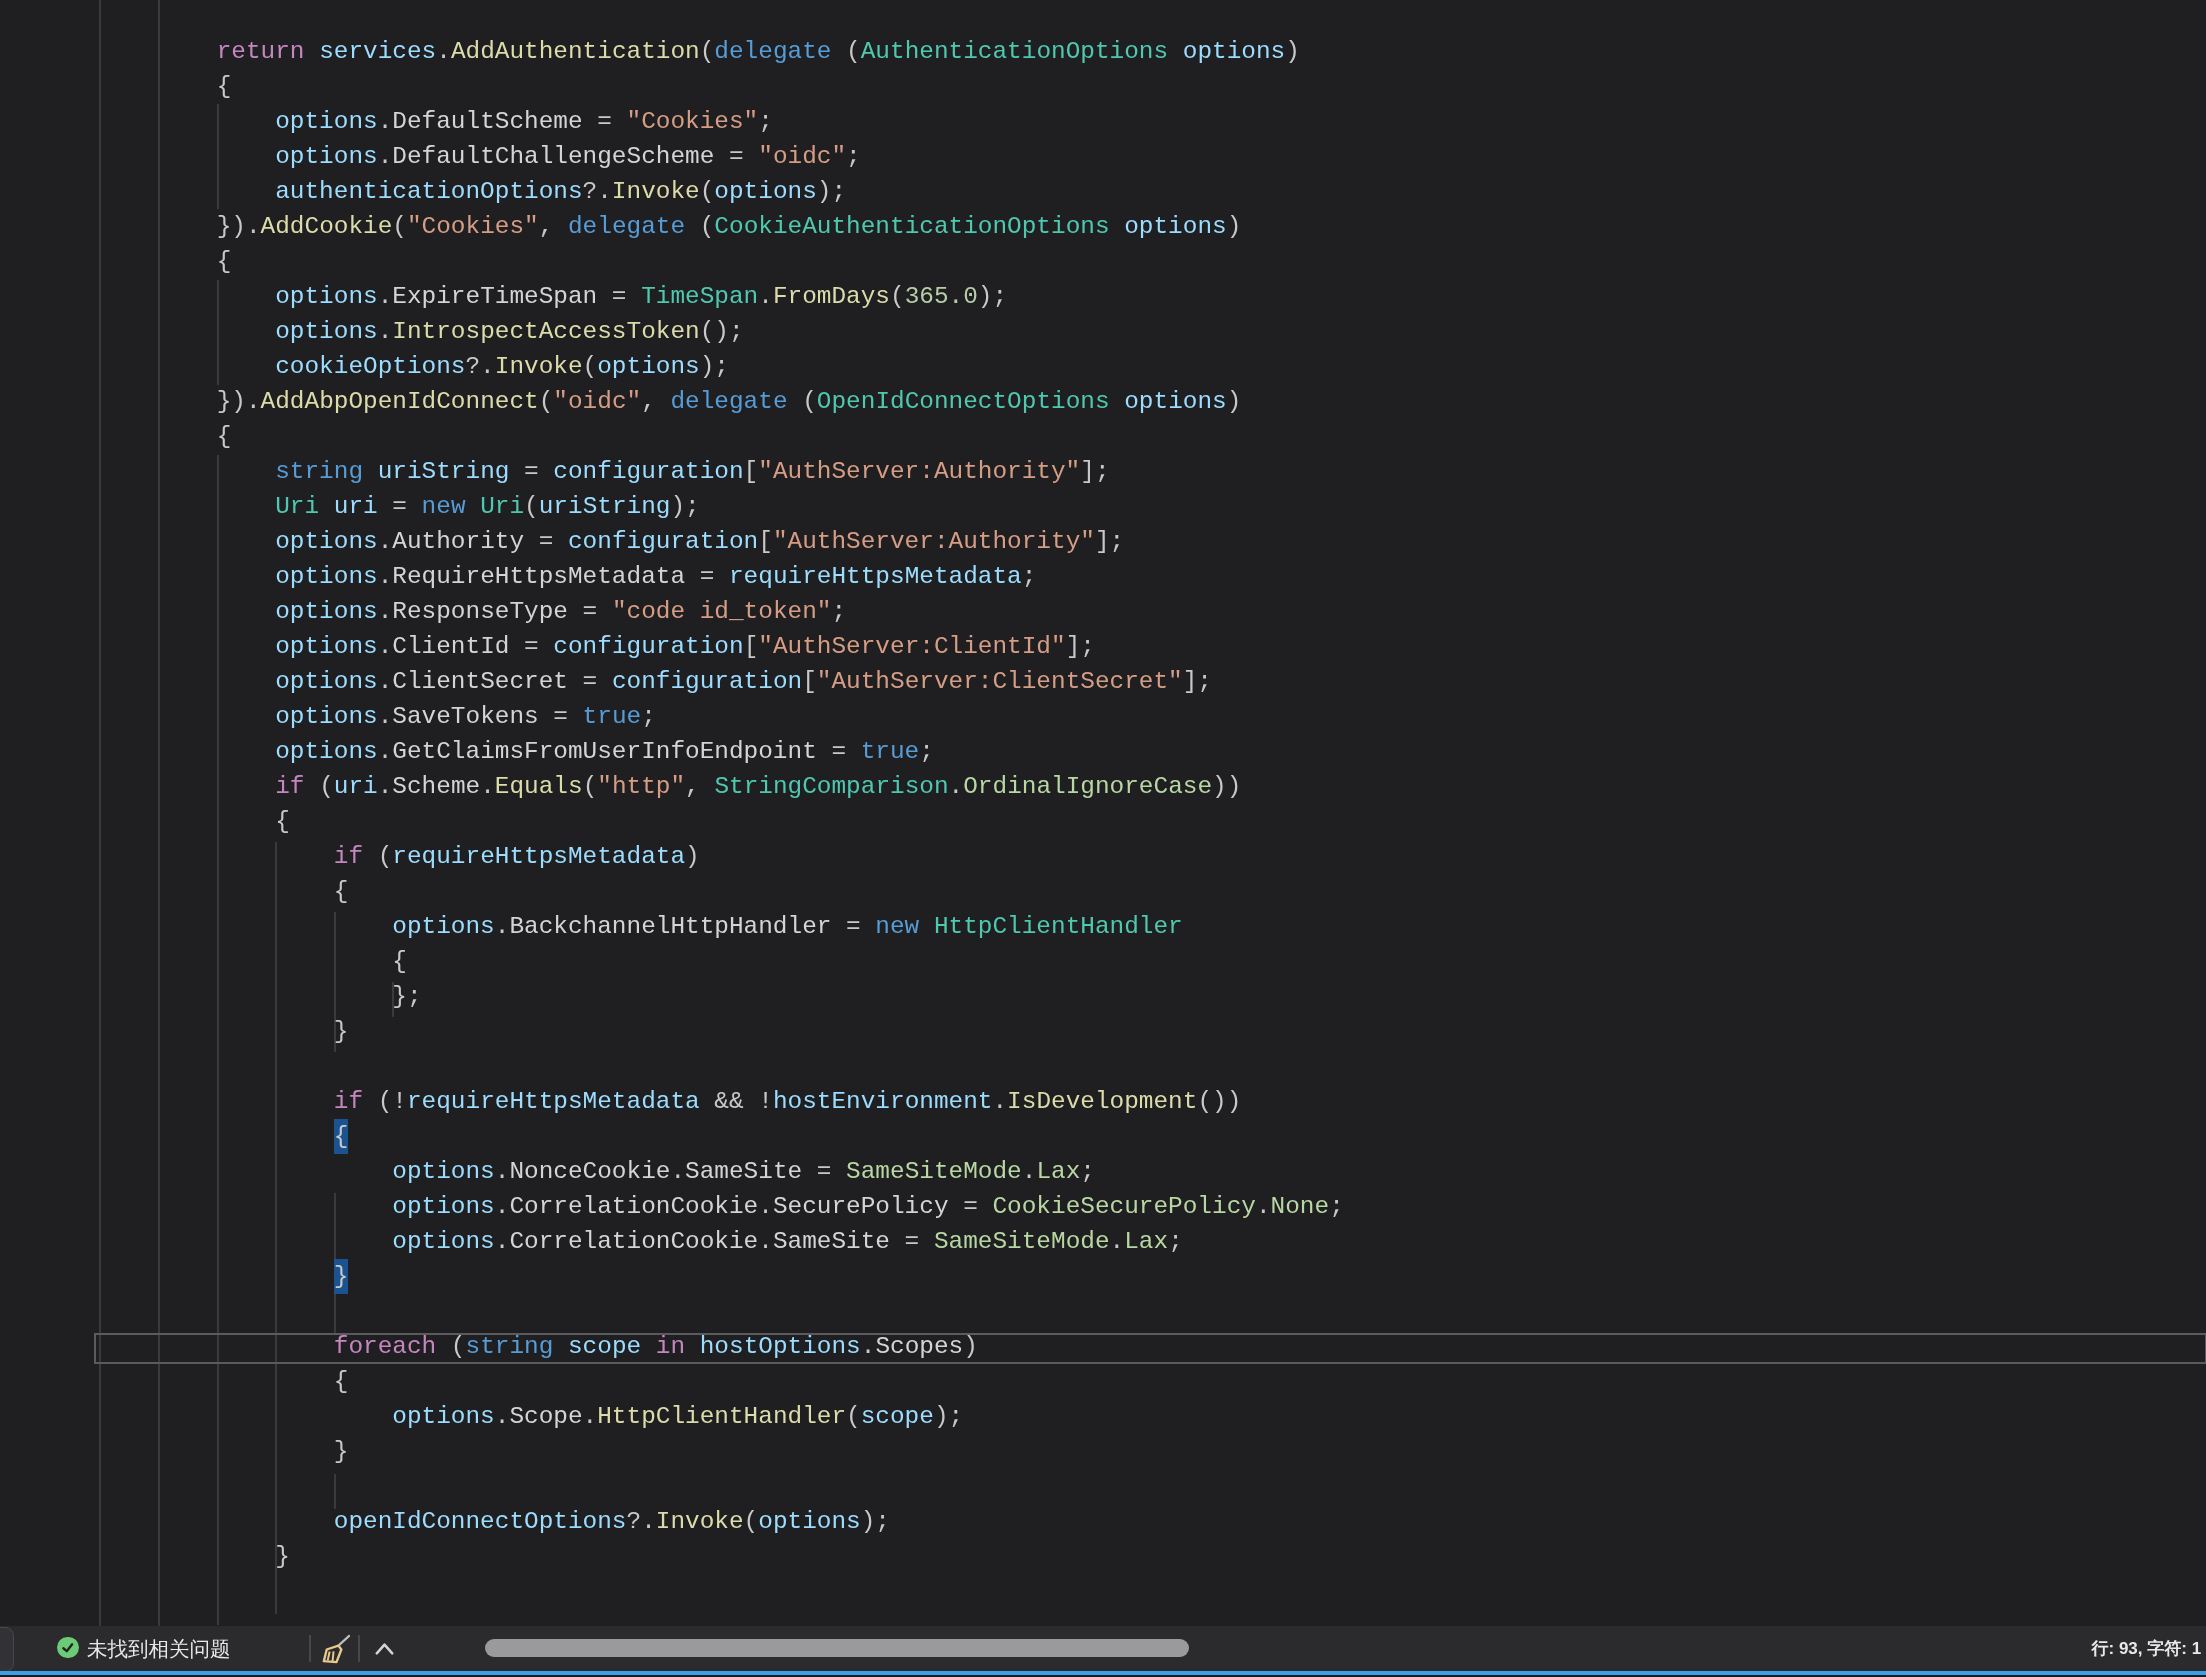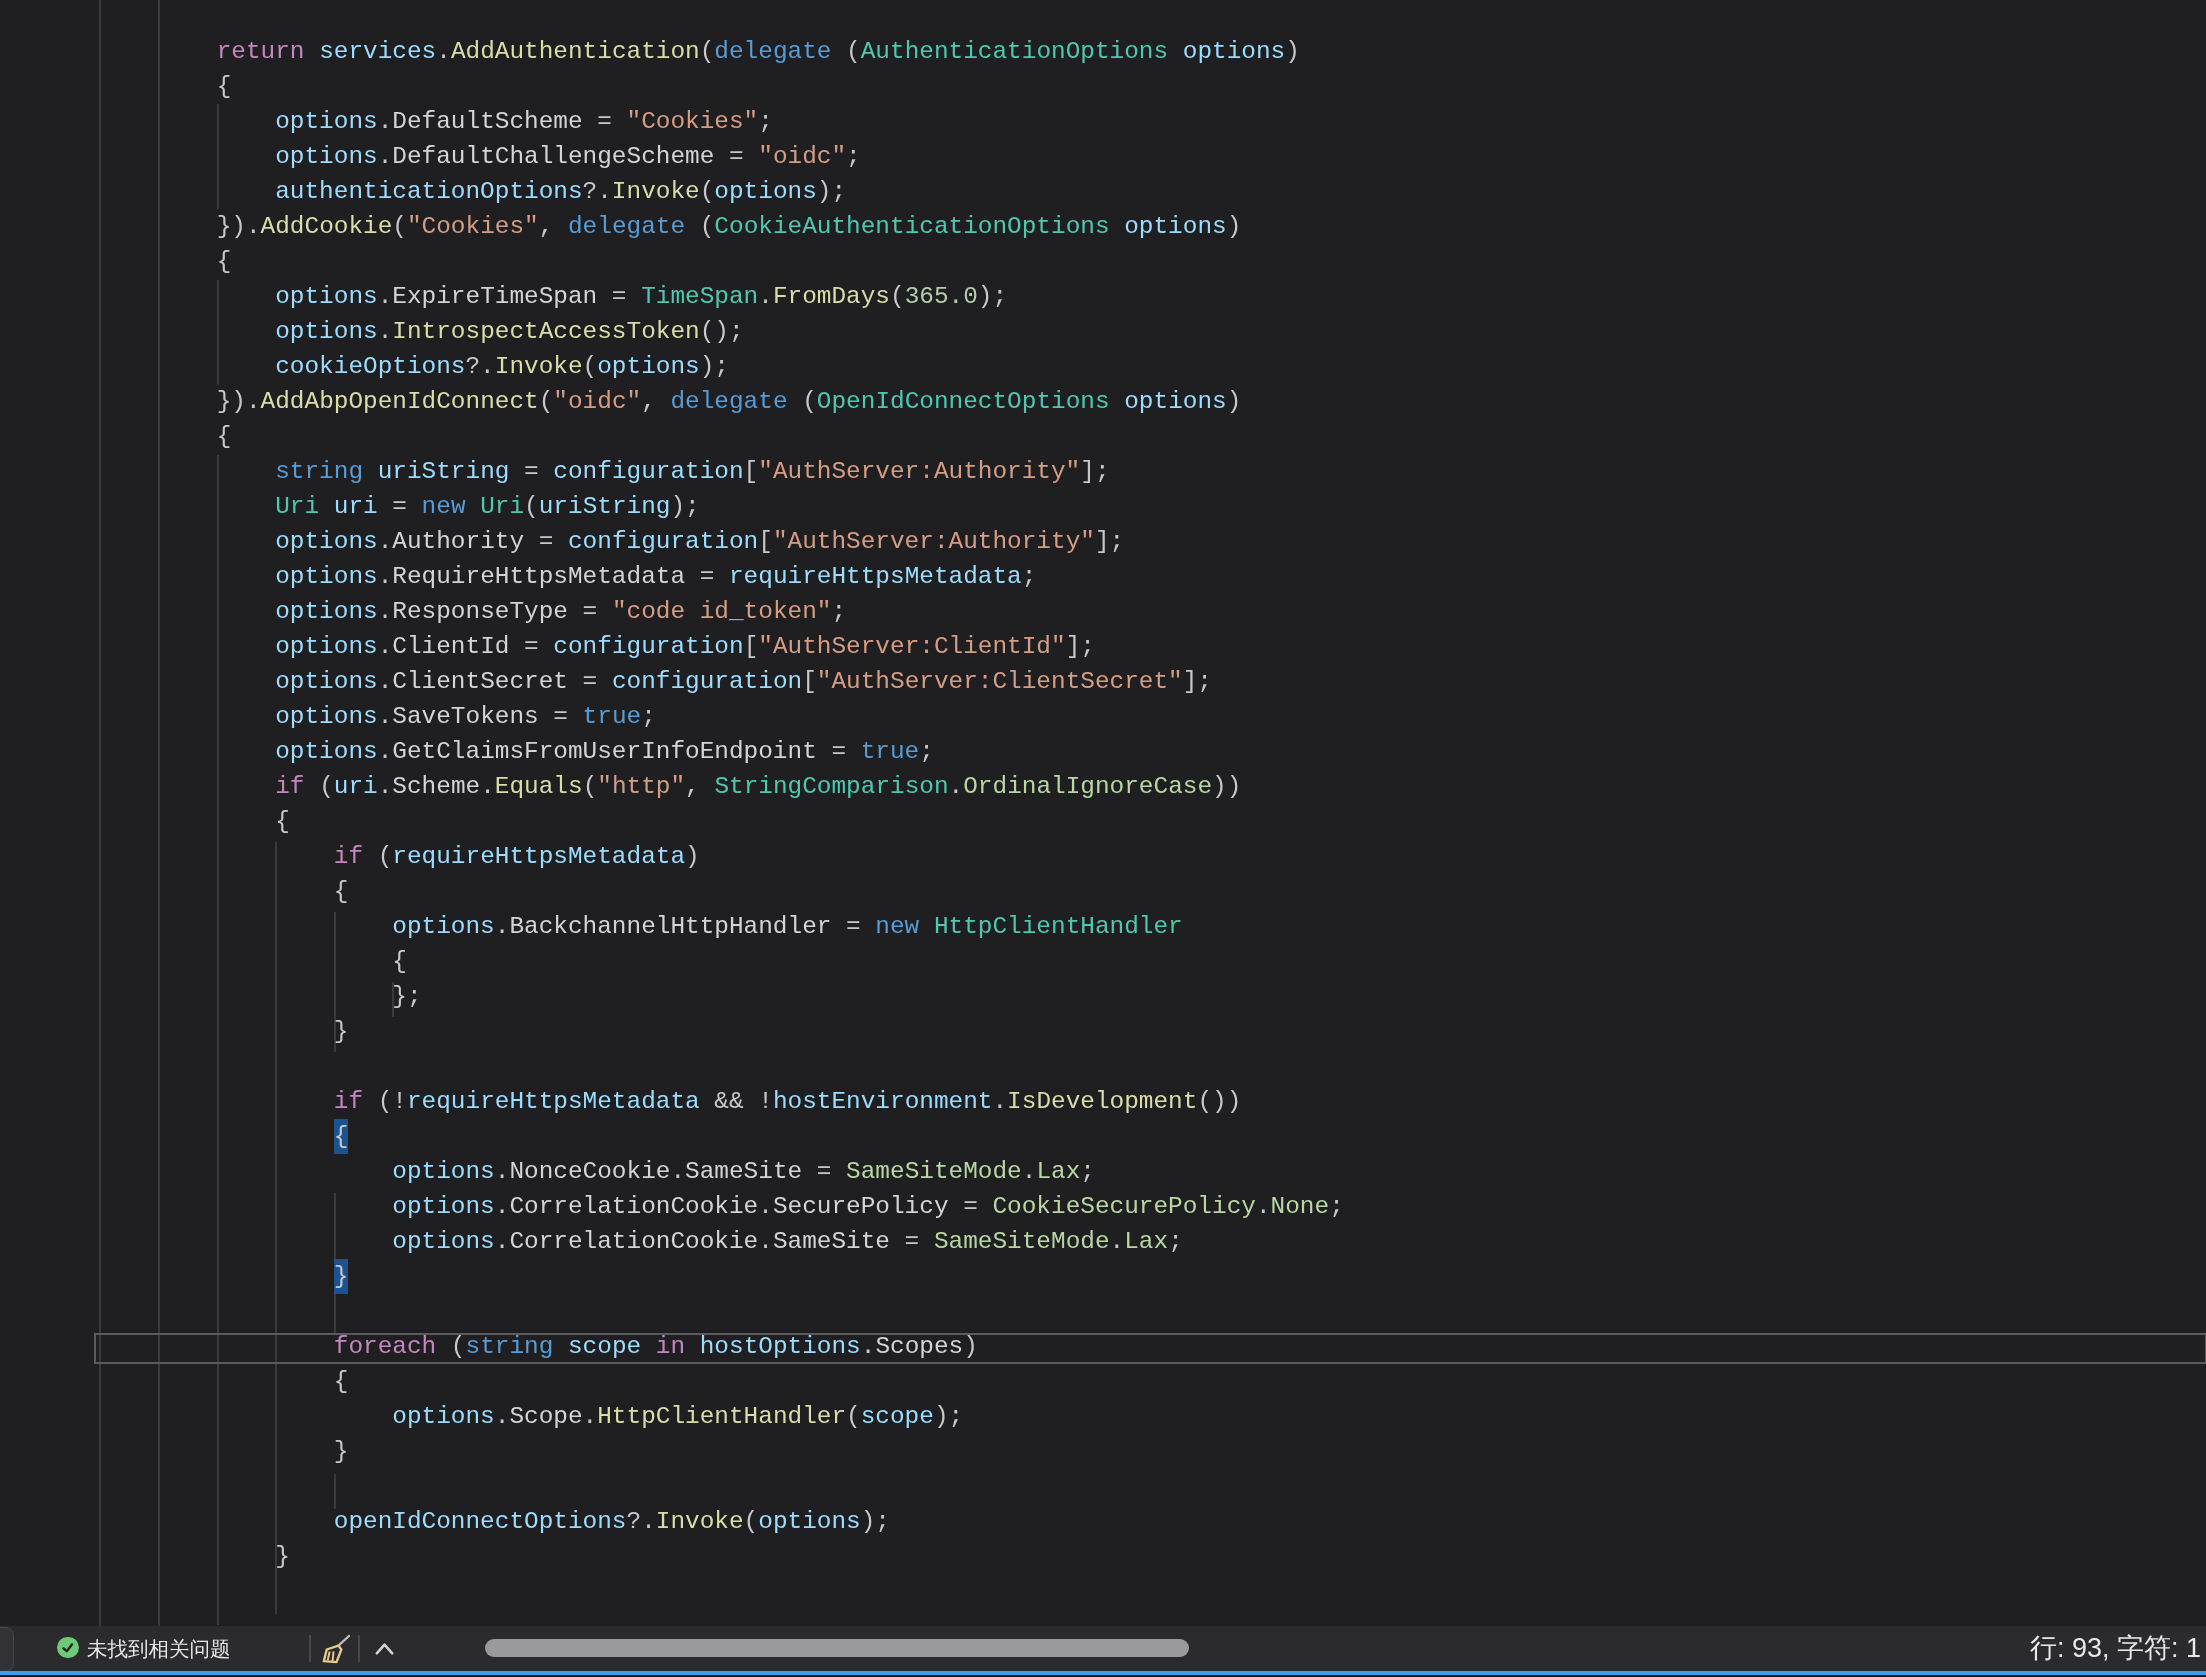--- a/index.html
+++ b/index.html
@@ -30,21 +30,21 @@
                 background:var(--check-icon-green,#6CCB77);}
   #check-circle svg{position:absolute;left:0;top:0;}
   #problems-text{position:absolute;left:87px;top:0;height:45px;line-height:45px;
                  color:var(--status-bar-text,#E8E8E8);font-size:20.5px;}
   .sb-divider{position:absolute;top:8.8px;width:2px;height:27px;background:var(--divider,#48484C);}
   #broom-btn{position:absolute;left:317px;top:4.9px;width:37px;height:37px;}
   #chevron-btn{position:absolute;left:369px;top:7.8px;width:31px;height:31px;}
   #h-scrollbar{position:absolute;left:485px;top:12.7px;width:704px;height:18.5px;border-radius:9.8px;
                background:var(--scrollbar-thumb,#9A9A9C);}
   #caret-pos{position:absolute;right:5.9px;top:0;height:45px;line-height:45px;
-             color:var(--status-bar-text,#E8E8E8);font-size:27px;}
+             color:var(--status-bar-text,#E8E8E8);font-size:17px;font-weight:bold;}
   #accent-line{position:absolute;left:0;top:1671px;width:2207px;height:4.9px;
                background:var(--accent-line,#3BA0E8);z-index:4;}
   #bottom-strip{position:absolute;left:0;top:1675px;width:2207px;height:2px;background:#1A1A1C;z-index:4;}
 </style>
 </head>
 <body>
 
 <div id="screen">
 
   <div id="editor">

